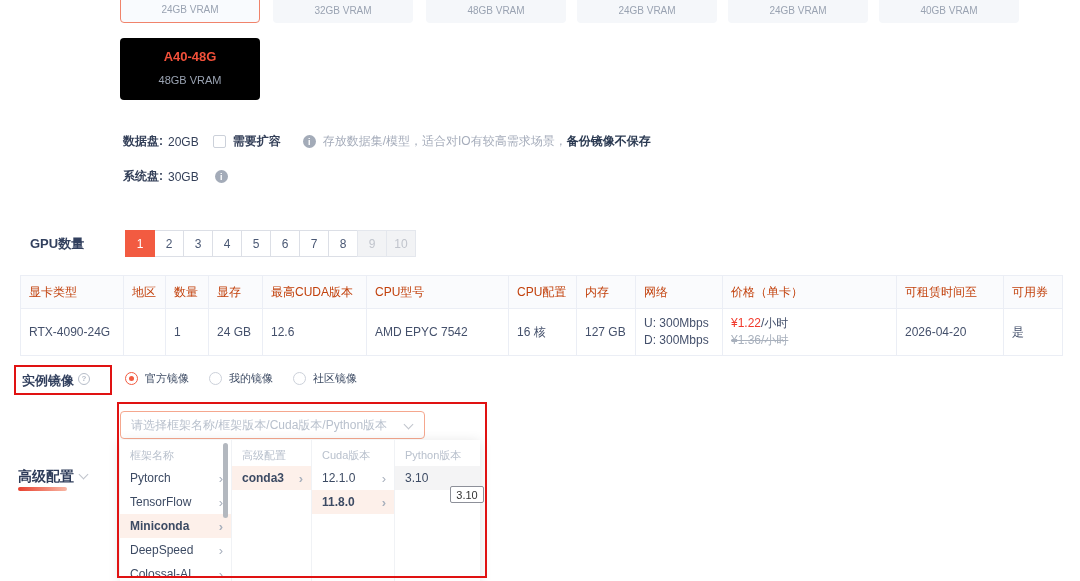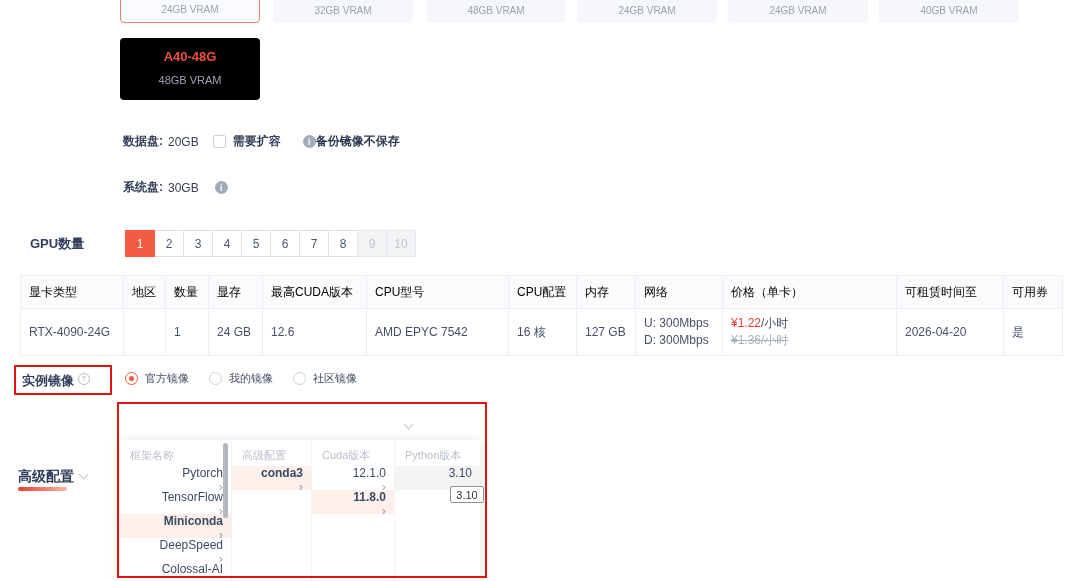--- a/index.html
+++ b/index.html
@@ -32,21 +32,21 @@
   
   .count-row { position:absolute; left:125px; top:230px; display:flex; }
   .count-btn { width:30px; height:27px; display:flex; align-items:center; justify-content:center; font-size:12px; color:#4a5874; background:#fff; border:1px solid #dcdfe6; margin-left:-1px; cursor:pointer; }
   .count-btn:first-child { margin-left:0; }
   .count-btn.sel { background:#f25b41; border-color:#f25b41; color:#fff; z-index:2; }
   .count-btn.dis { background:#f2f3f5; border-color:#e4e7ed; color:#c0c4cc; cursor:not-allowed; }
 
   
   table.gpu { position:absolute; left:20px; top:275px; width:1042px; border-collapse:collapse; table-layout:fixed; font-size:12px; }
   table.gpu th, table.gpu td { border:1px solid #ebeef5; padding:0 8px; overflow:hidden; white-space:nowrap; }
-  table.gpu th { height:33px; background:#fafbfd; color:#000000; font-weight:400; text-align:left; }
+  table.gpu th { height:33px; background:#fafbfd; color:#c2410c; font-weight:400; text-align:left; }
   table.gpu td { height:47px; color:#44506b; background:#fff; }
   td.price-cell { line-height:17px; }
   .price-cur { color:#f1392c; }
   .price-unit { color:#44506b; }
   .price-old { color:#a9b1bd; text-decoration:line-through; }
   .net-lines { line-height:17px; }
 
   
   .radio-row { position:absolute; left:125px; top:371px; display:flex; align-items:center; font-size:11px; color:#3c4a63; }
   .radio { width:13px; height:13px; border-radius:50%; border:1px solid #ccd1da; background:#fff; margin-right:7px; cursor:pointer; position:relative; flex:none; }
@@ -58,21 +58,21 @@
   
   .fw-select { position:absolute; left:120px; top:411px; width:305px; height:28px; border:1px solid #f5a78e; border-radius:4px; background:#fff; font-size:12px; color:#3c4a63; padding:0 28px 0 10px; outline:none; cursor:pointer; }
   .fw-select::placeholder { color:#b9c1cd; }
   .chev-down { position:absolute; width:8px; height:8px; pointer-events:none; }
   .chev-down::after { content:""; position:absolute; left:0; top:0; width:6px; height:6px; border-right:1px solid #c0c4cc; border-bottom:1px solid #c0c4cc; transform:rotate(45deg); }
 
   .cascade { position:absolute; left:120px; top:440px; width:360px; height:141px; background:#fff; box-shadow:0 2px 12px rgba(0,0,0,.12); display:flex; z-index:3; }
   .cas-col { position:relative; height:100%; border-right:1px solid #f0f2f5; }
   .cas-col:last-child { border-right:none; }
   .cas-head { height:26px; padding:8px 10px 0; font-size:11px; color:#b9c1cd; }
-  .cas-item { height:24px; display:flex; align-items:flex-end; padding:0 8px 0 10px; font-size:12px; color:#3c4a63; cursor:pointer; position:relative;flex-direction:column; }
+  .cas-item { height:24px; display:flex; align-items:center; padding:0 8px 0 10px; font-size:12px; color:#3c4a63; cursor:pointer; position:relative; }
   .cas-item .arrow { margin-left:auto; color:#a8b0bd; font-size:13px; line-height:1; }
   .cas-item.sel { background:#fdf0ea; font-weight:700; }
   .cas-item.hover { background:#f4f4f5; }
   .cas-scrollbar { position:absolute; left:103px; top:3px; width:5px; height:75px; border-radius:3px; background:#b3b8bf; cursor:grab; }
 
   .tooltip-310 { position:absolute; left:450px; top:486px; width:34px; height:17px; border:1px solid #8d9099; border-radius:2px; background:#fff; font-size:11px; color:#333; display:flex; align-items:center; justify-content:center; z-index:5; }
 
   
   .red-box { position:absolute; border:2px solid #e01212; pointer-events:none; z-index:6; }
 
@@ -109,24 +109,25 @@
     <div class="name">A40-48G</div>
     <div class="vram">48GB VRAM</div>
   </div>
 
   <div class="disk-row" style="top:133px">
     <span class="disk-label">数据盘:</span>
     <span class="disk-size">20GB</span>
     <span class="checkbox"></span>
     <span class="expand-label">需要扩容</span>
     <span class="info-icon">i</span>
+    <span class="disk-desc">存放数据集/模型，适合对IO有较高需求场景，</span>
     <span class="disk-desc-bold">备份镜像不保存</span>
   </div>
 
-  <div class="disk-row" style="top:179px">
+  <div class="disk-row" style="top:168px">
     <span class="disk-label">系统盘:</span>
     <span class="disk-size">30GB</span>
     <span class="info-icon near">i</span>
   </div>
 
   <div class="sec-label" style="left:30px; top:235px">GPU数量</div>
   <div class="count-row">
     <div class="count-btn sel">1</div>
     <div class="count-btn">2</div>
     <div class="count-btn">3</div>
@@ -209,20 +210,21 @@
     <span class="radio-item">
       <span class="radio"></span>
       <span>我的镜像</span>
     </span>
     <span class="radio-item">
       <span class="radio"></span>
       <span>社区镜像</span>
     </span>
   </div>
 
+  <input class="fw-select" readonly="" placeholder="请选择框架名称/框架版本/Cuda版本/Python版本" style="">
   <span class="chev-down" style="left:405px; top:421px"></span>
 
   <div class="cascade">
     <div class="cas-col" style="width:112px">
       <div class="cas-head">框架名称</div>
       <div class="cas-item">
         <span>Pytorch</span>
           <span class="arrow">›</span>
       </div>
       <div class="cas-item">

